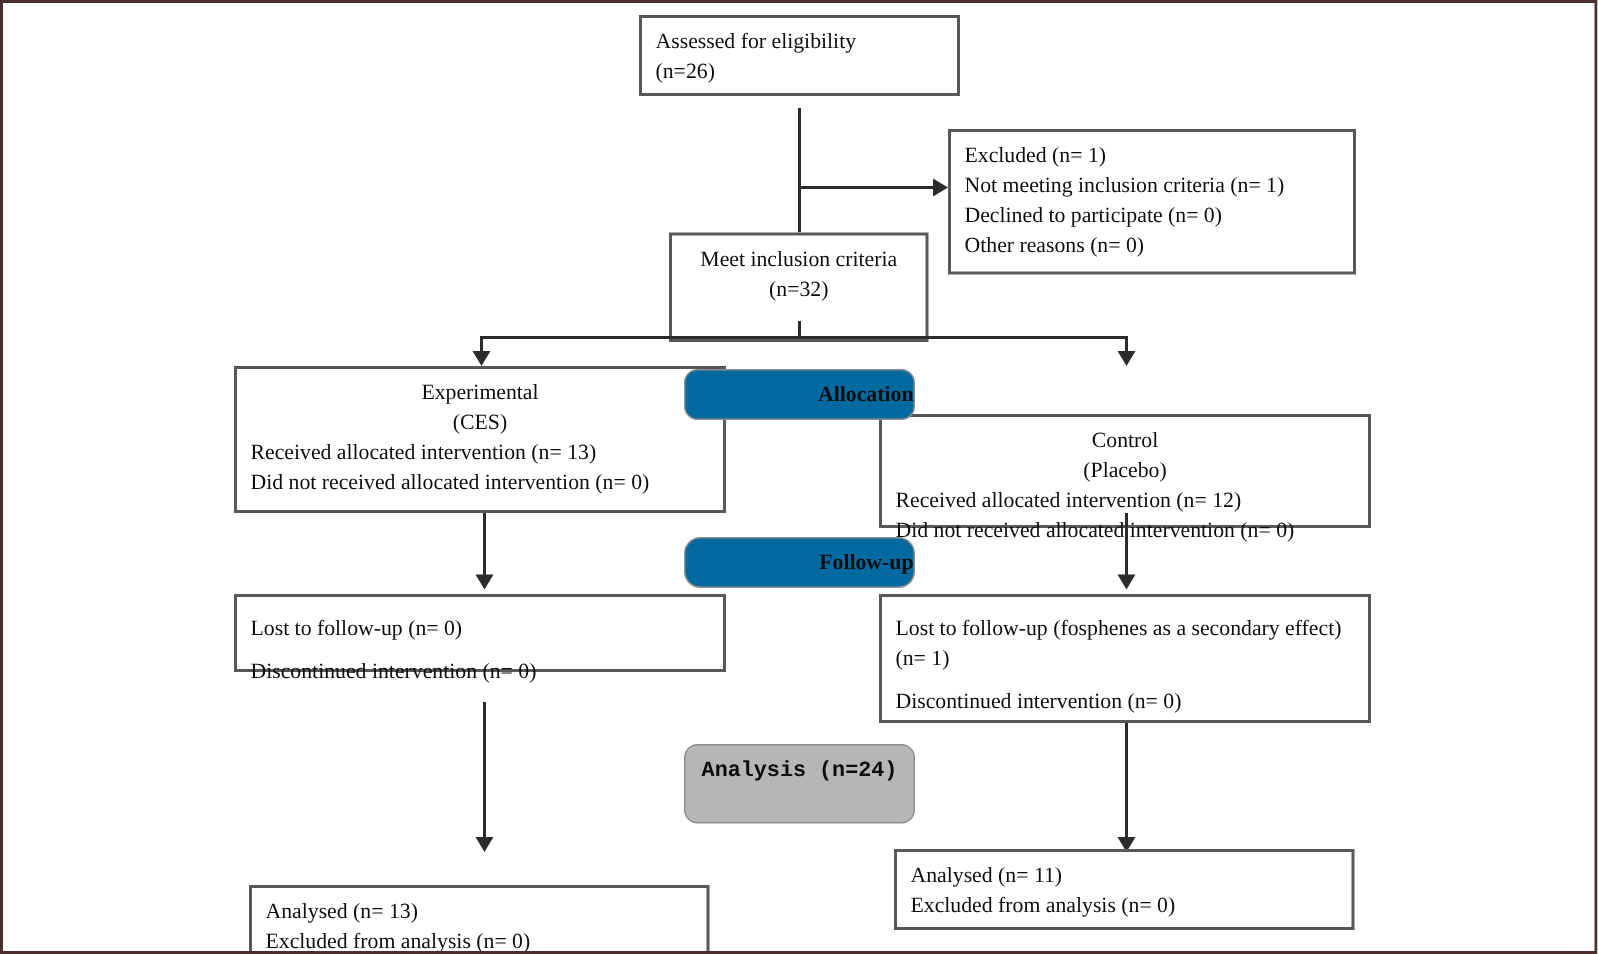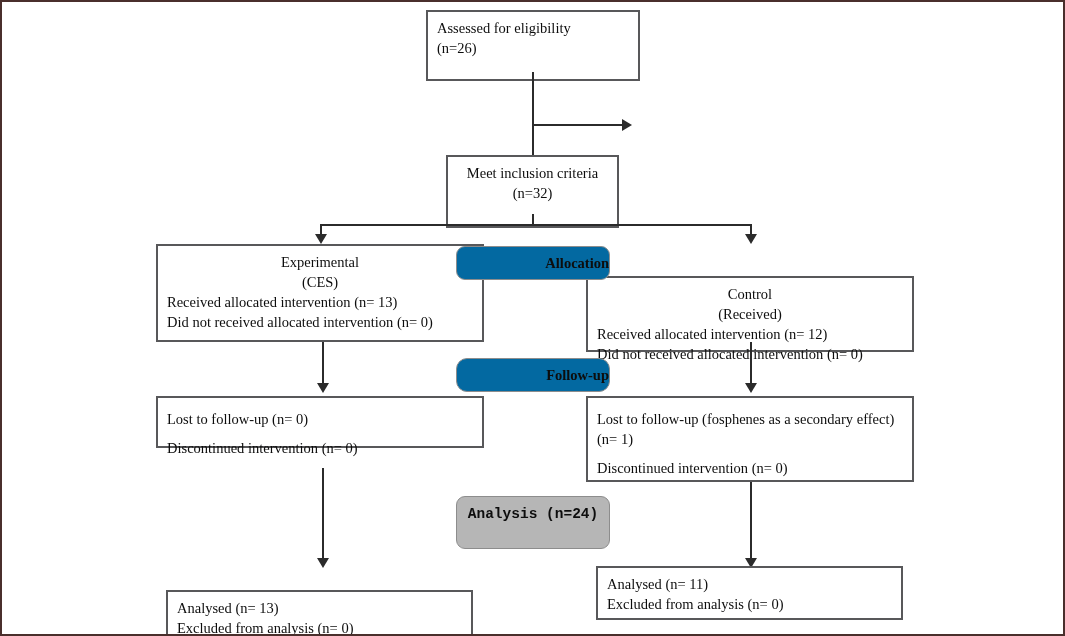--- a/index.html
+++ b/index.html
@@ -82,30 +82,36 @@
     border-top: 6px solid transparent;
     border-bottom: 6px solid transparent;
     border-left: 10px solid #2b2b2b;
   }
 </style>
 </head>
 <body>
 
 <div id="canvas">
 
-  <div class="box" style="left:424px; top:8px; width:214px; height:71px;">
+  <div class="box" style="left:424px; top:8px; width:214px; height:54px;">
     <div class="lft">Assessed for eligibility</div>
     <div class="lft">(n=26)</div>
   </div>
 
   <div class="vline" style="left:530px; top:70px; height:83px;"></div>
 
   <div class="hline" style="left:530px; top:122px; width:92px;"></div>
   <div class="arrow-right" style="left:620px; top:117px;"></div>
 
+  <div class="box" style="left:630px; top:84px; width:272px; height:97px;">
+    <div class="lft">Excluded (n= 1)</div>
+    <div class="lft">Not meeting inclusion criteria (n= 1)</div>
+    <div class="lft">Declined to participate (n= 0)</div>
+    <div class="lft">Other reasons (n= 0)</div>
+  </div>
 
   <div class="box" style="left:444px; top:153px; width:173px; height:73px;">
     <div class="ctr">Meet inclusion criteria</div>
     <div class="ctr">(n=32)</div>
   </div>
 
   <div class="vline" style="left:530px; top:212px; height:12px;"></div>
   <div class="hline" style="left:318px; top:222px; width:430px;"></div>
   <div class="vline" style="left:318px; top:222px; height:14px;"></div>
   <div class="arrow-down" style="left:313px; top:232px;"></div>
@@ -114,21 +120,21 @@
 
   <div class="box" style="left:154px; top:242px; width:328px; height:98px;">
     <div class="ctr">Experimental</div>
     <div class="ctr">(CES)</div>
     <div class="lft">Received allocated intervention (n= 13)</div>
     <div class="lft">Did not received allocated intervention (n= 0)</div>
   </div>
 
   <div class="box" style="left:584px; top:242px; width:328px; height:76px;margin-top:32px;">
     <div class="ctr">Control</div>
-    <div class="ctr">(Received)</div>
+    <div class="ctr">(Placebo)</div>
     <div class="lft">Received allocated intervention (n= 12)</div>
     <div class="lft">Did not received allocated intervention (n= 0)</div>
   </div>
 
   <div class="pill light" style="left:454px; top:244px; width:154px; height:34px;">
     <span>Allocation</span>
   </div>
 
   <div class="vline" style="left:320px; top:340px; height:44px;"></div>
   <div class="arrow-down" style="left:315px; top:381px;"></div>

